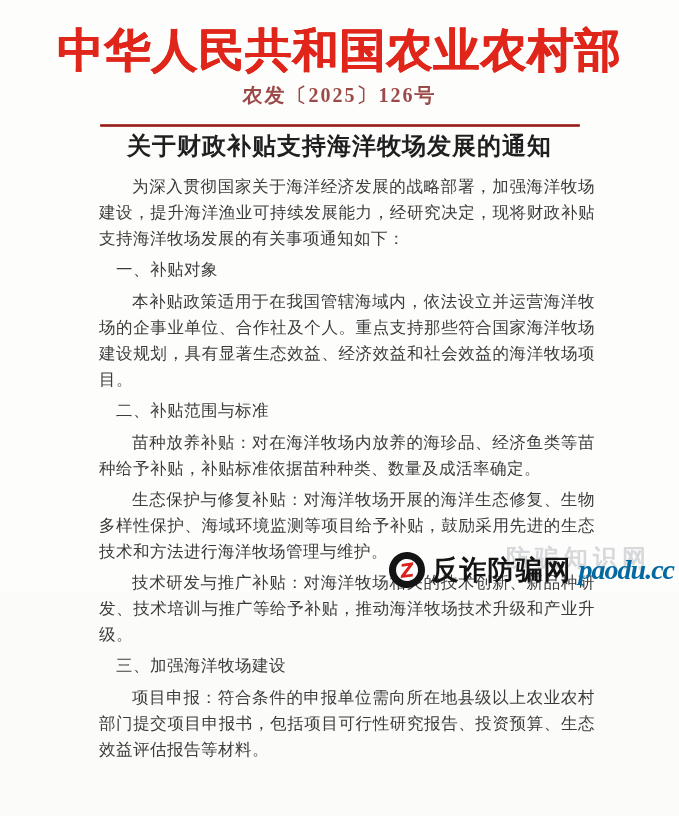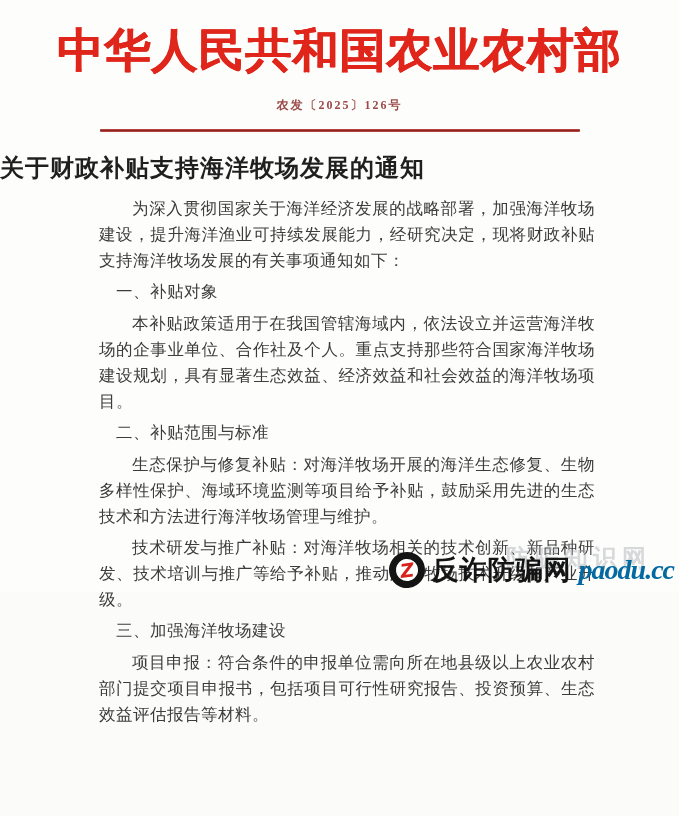--- a/index.html
+++ b/index.html
@@ -21,37 +21,36 @@
     padding-top: 20px;
     text-align: center;
     font-size: 46px;
     font-weight: 900;
     letter-spacing: 1px;
     color: #e0251b;
     text-shadow: 0.6px 0 0 #e0251b, -0.6px 0 0 #e0251b;
     white-space: nowrap;
   }
   .doc-number {
-    margin-top: 15px;
     text-align: center;
-    font-size: 12px;
+    font-size: 20px;
     font-weight: 700;
     letter-spacing: 2px;
     color: #9c4a49;
   }
   .red-divider {
     width: 480px;
     height: 3px;
     margin: 15px auto 0 auto;
     background: linear-gradient(to bottom, #c4534d, #8e221e, #c4534d);
     border-radius: 1px;
   }
   .doc-title {
-    margin-top: 20px;
-    text-align: left;
+    margin-top: 3px;
+    text-align: center;
     font-size: 24px;
     font-weight: 800;
     color: #1f1f1f;
     letter-spacing: 1px;
   }
   .doc-body {
     width: 512px;
     margin: 12px 84px 0 83px;
     font-size: 16.5px;
     line-height: 26px;
@@ -137,20 +136,21 @@
 
   <div class="red-divider"></div>
 
   <div class="doc-title">关于财政补贴支持海洋牧场发展的通知</div>
 
   <div class="doc-body">
     <p>为深入贯彻国家关于海洋经济发展的战略部署，加强海洋牧场建设，提升海洋渔业可持续发展能力，经研究决定，现将财政补贴支持海洋牧场发展的有关事项通知如下：</p>
     <p class="section-heading">一、补贴对象</p>
     <p>本补贴政策适用于在我国管辖海域内，依法设立并运营海洋牧场的企事业单位、合作社及个人。重点支持那些符合国家海洋牧场建设规划，具有显著生态效益、经济效益和社会效益的海洋牧场项目。</p>
     <p class="section-heading">二、补贴范围与标准</p>
+    <p>苗种放养补贴：对在海洋牧场内放养的海珍品、经济鱼类等苗种给予补贴，补贴标准依据苗种种类、数量及成活率确定。</p>
     <p>生态保护与修复补贴：对海洋牧场开展的海洋生态修复、生物多样性保护、海域环境监测等项目给予补贴，鼓励采用先进的生态技术和方法进行海洋牧场管理与维护。</p>
     <p>技术研发与推广补贴：对海洋牧场相关的技术创新、新品种研发、技术培训与推广等给予补贴，推动海洋牧场技术升级和产业升级。</p>
     <p class="section-heading">三、加强海洋牧场建设</p>
     <p>项目申报：符合条件的申报单位需向所在地县级以上农业农村部门提交项目申报书，包括项目可行性研究报告、投资预算、生态效益评估报告等材料。</p>
   </div>
 
   <div class="wm-ghost-text">防骗知识网</div>
 
   <div class="watermark">
     <div class="wm-logo">

